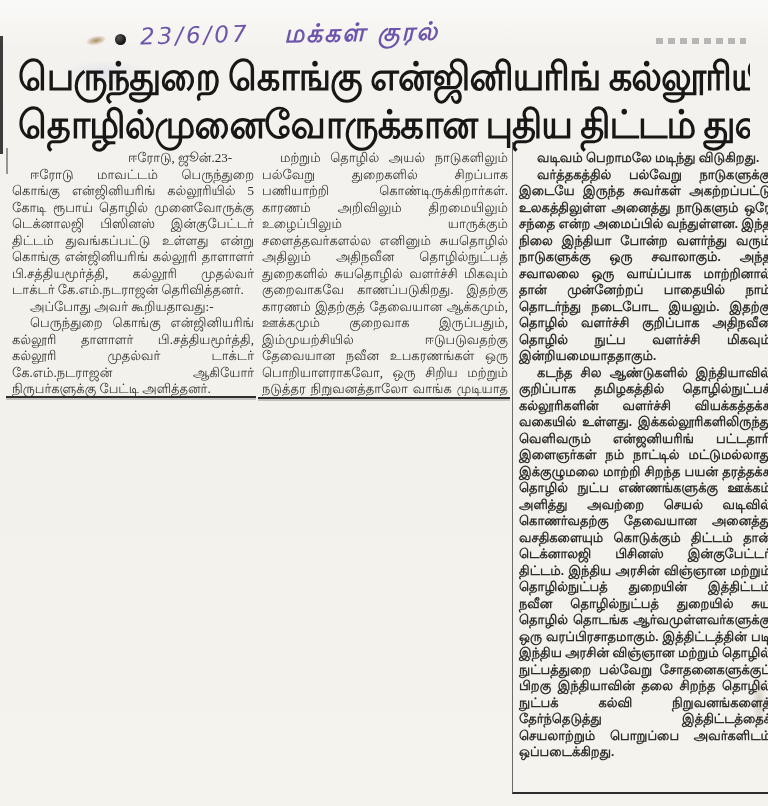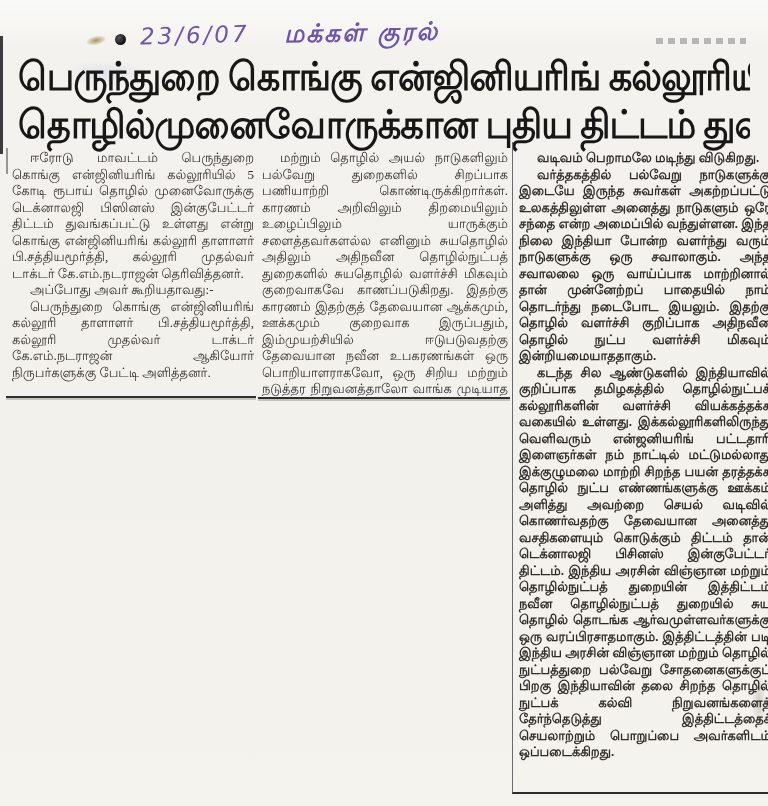--- a/index.html
+++ b/index.html
@@ -59,20 +59,21 @@
 
   <div class="hw hw-date">23/6/07</div>
   <div class="hw hw-pub">மக்கள் குரல்</div>
 
   <h1 class="headline">
     <span class="hl-line">பெருந்துறை கொங்கு என்ஜினியரிங் கல்லூரியில்</span>
     <span class="hl-line">தொழில்முனைவோருக்கான புதிய திட்டம் துவக்கம்</span>
   </h1>
 
   <div class="col col1">
+    <p class="dateline">ஈரோடு, ஜூன்.23-</p>
     <p>ஈரோடு மாவட்டம் பெருந்துறை கொங்கு என்ஜினியரிங் கல்லூரியில் 5 கோடி ரூபாய் தொழில் முனைவோருக்கு டெக்னாலஜி பிஸினஸ் இன்குபேட்டர் திட்டம் துவங்கப்பட்டு உள்ளது என்று கொங்கு என்ஜினியரிங் கல்லூரி தாளாளர் பி.சத்தியமூர்த்தி, கல்லூரி முதல்வர் டாக்டர் கே.எம்.நடராஜன் தெரிவித்தனர்.</p>
     <p>அப்போது அவர் கூறியதாவது:-</p>
     <p>பெருந்துறை கொங்கு என்ஜினியரிங் கல்லூரி தாளாளர் பி.சத்தியமூர்த்தி, கல்லூரி முதல்வர் டாக்டர் கே.எம்.நடராஜன் ஆகியோர் நிருபர்களுக்கு பேட்டி அளித்தனர்.</p>
 
   </div>
   <div class="rule rule1"></div>
 
   <div class="col col2">
     <p>மற்றும் தொழில் அயல் நாடுகளிலும் பல்வேறு துறைகளில் சிறப்பாக பணியாற்றி கொண்டிருக்கிறார்கள். காரணம் அறிவிலும் திறமையிலும் உழைப்பிலும் யாருக்கும் சளைத்தவர்களல்ல எனினும் சுயதொழில் அதிலும் அதிநவீன தொழில்நுட்பத் துறைகளில் சுயதொழில் வளர்ச்சி மிகவும் குறைவாகவே காணப்படுகிறது. இதற்கு காரணம் இதற்குத் தேவையான ஆக்கமும், ஊக்கமும் குறைவாக இருப்பதும், இம்முயற்சியில் ஈடுபடுவதற்கு தேவையான நவீன உபகரணங்கள் ஒரு பொறியாளராகவோ, ஒரு சிறிய மற்றும் நடுத்தர நிறுவனத்தாலோ வாங்க முடியாத அளவிற்கு மிக அதிக விலையில் இருப்பதும் ஆகும். எனவே எண்ண வடிவில் இருக்கும் ஒரு சிறந்த தொழில்நுட்பக் கருத்து செயல்</p>
   </div>

